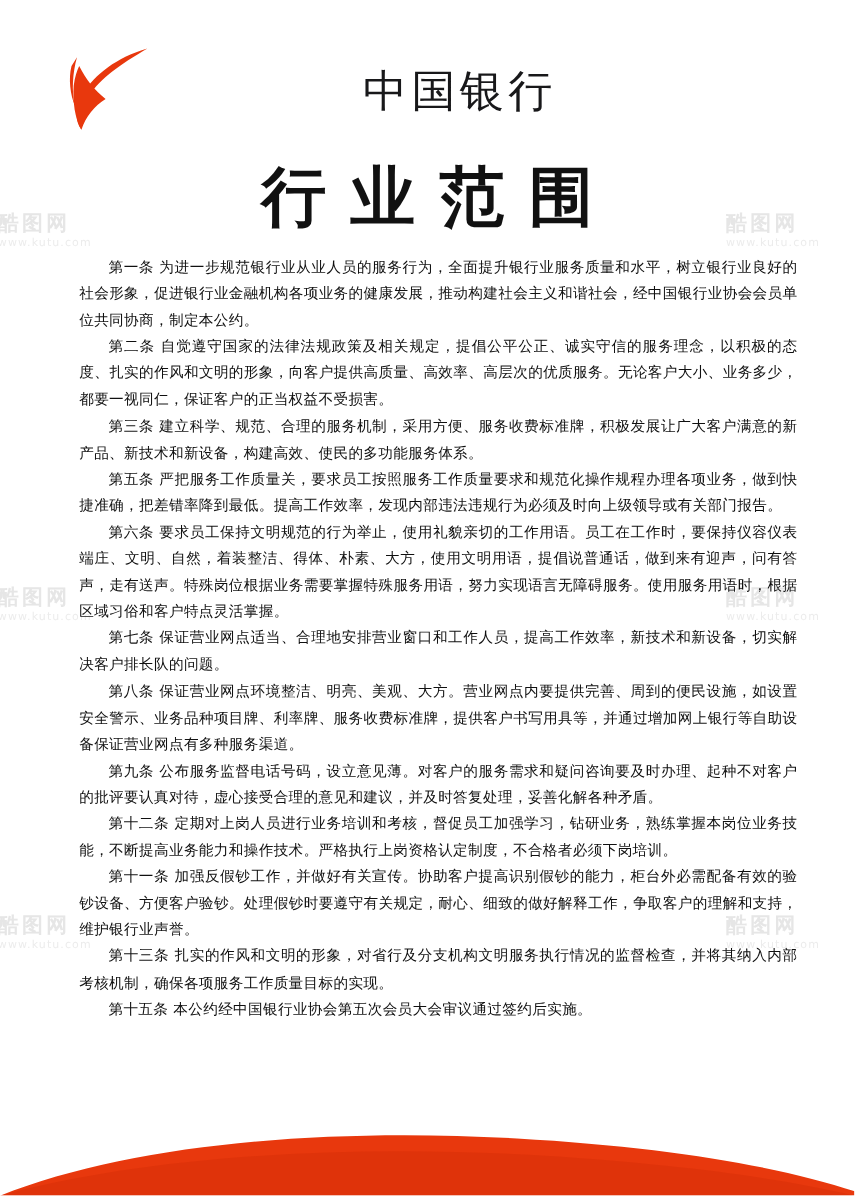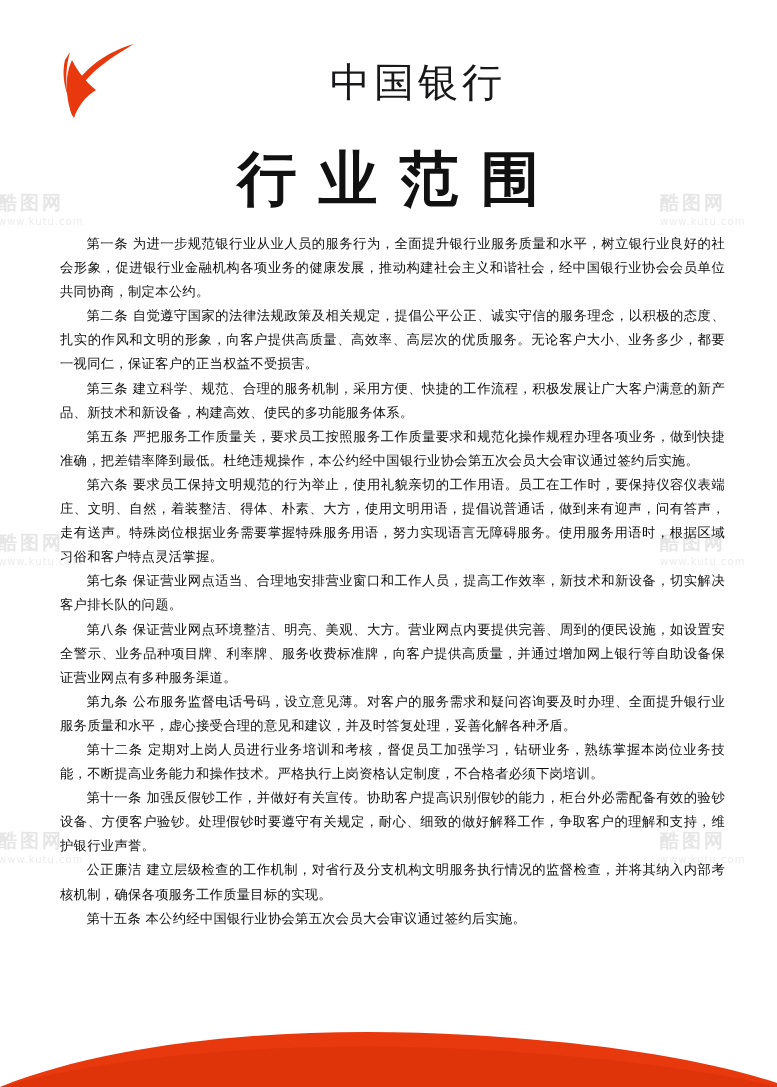--- a/index.html
+++ b/index.html
@@ -89,21 +89,21 @@
     top: 232px;
     z-index: 3;
   }
   .para {
     font-size: 13.3px;
     line-height: 24.1px;
     color: #101010;
     text-align: justify;
     text-justify: inter-ideograph;
     text-indent: 2em;
-    margin: 0 0 0 0;
+    margin: 0 0 0 12px;
     letter-spacing: 0.3px;
     font-family: "DejaVu Sans", "Liberation Sans", sans-serif;
   }
 
   
   .bottom-deco {
     position: absolute;
     left: 0;
     bottom: 0;
     width: 777px;
@@ -150,29 +150,29 @@
     </svg>
   </div>
 
   <div class="brand-text">中国银行</div>
 
   <div class="doc-title">行业范围</div>
 
   <div class="content">
     <p class="para">第一条 为进一步规范银行业从业人员的服务行为，全面提升银行业服务质量和水平，树立银行业良好的社会形象，促进银行业金融机构各项业务的健康发展，推动构建社会主义和谐社会，经中国银行业协会会员单位共同协商，制定本公约。</p>
     <p class="para">第二条 自觉遵守国家的法律法规政策及相关规定，提倡公平公正、诚实守信的服务理念，以积极的态度、扎实的作风和文明的形象，向客户提供高质量、高效率、高层次的优质服务。无论客户大小、业务多少，都要一视同仁，保证客户的正当权益不受损害。</p>
-    <p class="para">第三条 建立科学、规范、合理的服务机制，采用方便、快捷的工作流程，积极发展让广大客户满意的新产品、新技术和新设备，构建高效、使民的多功能服务体系。</p>
-    <p class="para">第五条 严把服务工作质量关，要求员工按照服务工作质量要求和规范化操作规程办理各项业务，做到快捷准确，把差错率降到最低。杜绝违规操作，本公约经中国银行业协会第五次会员大会审议通过签约后实施。</p>
+    <p class="para">第三条 建立科学、规范、合理的服务机制，采用方便、服务收费标准牌，积极发展让广大客户满意的新产品、新技术和新设备，构建高效、使民的多功能服务体系。</p>
+    <p class="para">第五条 严把服务工作质量关，要求员工按照服务工作质量要求和规范化操作规程办理各项业务，做到快捷准确，把差错率降到最低。提高工作效率，发现内部违法违规行为必须及时向上级领导或有关部门报告。</p>
     <p class="para">第六条 要求员工保持文明规范的行为举止，使用礼貌亲切的工作用语。员工在工作时，要保持仪容仪表端庄、文明、自然，着装整洁、得体、朴素、大方，使用文明用语，提倡说普通话，做到来有迎声，问有答声，走有送声。特殊岗位根据业务需要掌握特殊服务用语，努力实现语言无障碍服务。使用服务用语时，根据区域习俗和客户特点灵活掌握。</p>
     <p class="para">第七条 保证营业网点适当、合理地安排营业窗口和工作人员，提高工作效率，新技术和新设备，切实解决客户排长队的问题。</p>
-    <p class="para">第八条 保证营业网点环境整洁、明亮、美观、大方。营业网点内要提供完善、周到的便民设施，如设置安全警示、业务品种项目牌、利率牌、服务收费标准牌，向客户提供高质量，并通过增加网上银行等自助设备保证营业网点有多种服务渠道。</p>
-    <p class="para">第九条 公布服务监督电话号码，设立意见薄。对客户的服务需求和疑问咨询要及时办理、全面提升银行业服务质量和水平，虚心接受合理的意见和建议，并及时答复处理，妥善化解各种矛盾。</p>
+    <p class="para">第八条 保证营业网点环境整洁、明亮、美观、大方。营业网点内要提供完善、周到的便民设施，如设置安全警示、业务品种项目牌、利率牌、服务收费标准牌，提供客户书写用具等，并通过增加网上银行等自助设备保证营业网点有多种服务渠道。</p>
+    <p class="para">第九条 公布服务监督电话号码，设立意见薄。对客户的服务需求和疑问咨询要及时办理、起种不对客户的批评要认真对待，虚心接受合理的意见和建议，并及时答复处理，妥善化解各种矛盾。</p>
     <p class="para">第十二条 定期对上岗人员进行业务培训和考核，督促员工加强学习，钻研业务，熟练掌握本岗位业务技能，不断提高业务能力和操作技术。严格执行上岗资格认定制度，不合格者必须下岗培训。</p>
     <p class="para">第十一条 加强反假钞工作，并做好有关宣传。协助客户提高识别假钞的能力，柜台外必需配备有效的验钞设备、方便客户验钞。处理假钞时要遵守有关规定，耐心、细致的做好解释工作，争取客户的理解和支持，维护银行业声誉。</p>
-    <p class="para">公正廉洁 建立层级检查的工作机制，对省行及分支机构文明服务执行情况的监督检查，并将其纳入内部考核机制，确保各项服务工作质量目标的实现。</p>
+    <p class="para">第十三条 扎实的作风和文明的形象，对省行及分支机构文明服务执行情况的监督检查，并将其纳入内部考核机制，确保各项服务工作质量目标的实现。</p>
     <p class="para">第十五条 本公约经中国银行业协会第五次会员大会审议通过签约后实施。</p>
   </div>
 
   <div class="bottom-deco">
     <svg width="777" height="62" viewBox="0 0 777 62" xmlns="http://www.w3.org/2000/svg">
       <path d="M0 62 C120 14, 300 0, 470 10 C610 18, 710 36, 777 58 L777 62 Z" fill="#e8380d"></path>
       <path d="M0 62 C130 26, 320 14, 500 26 C620 34, 710 46, 777 62 Z" fill="#cf2a06" opacity="0.35"></path>
     </svg>
   </div>
 

